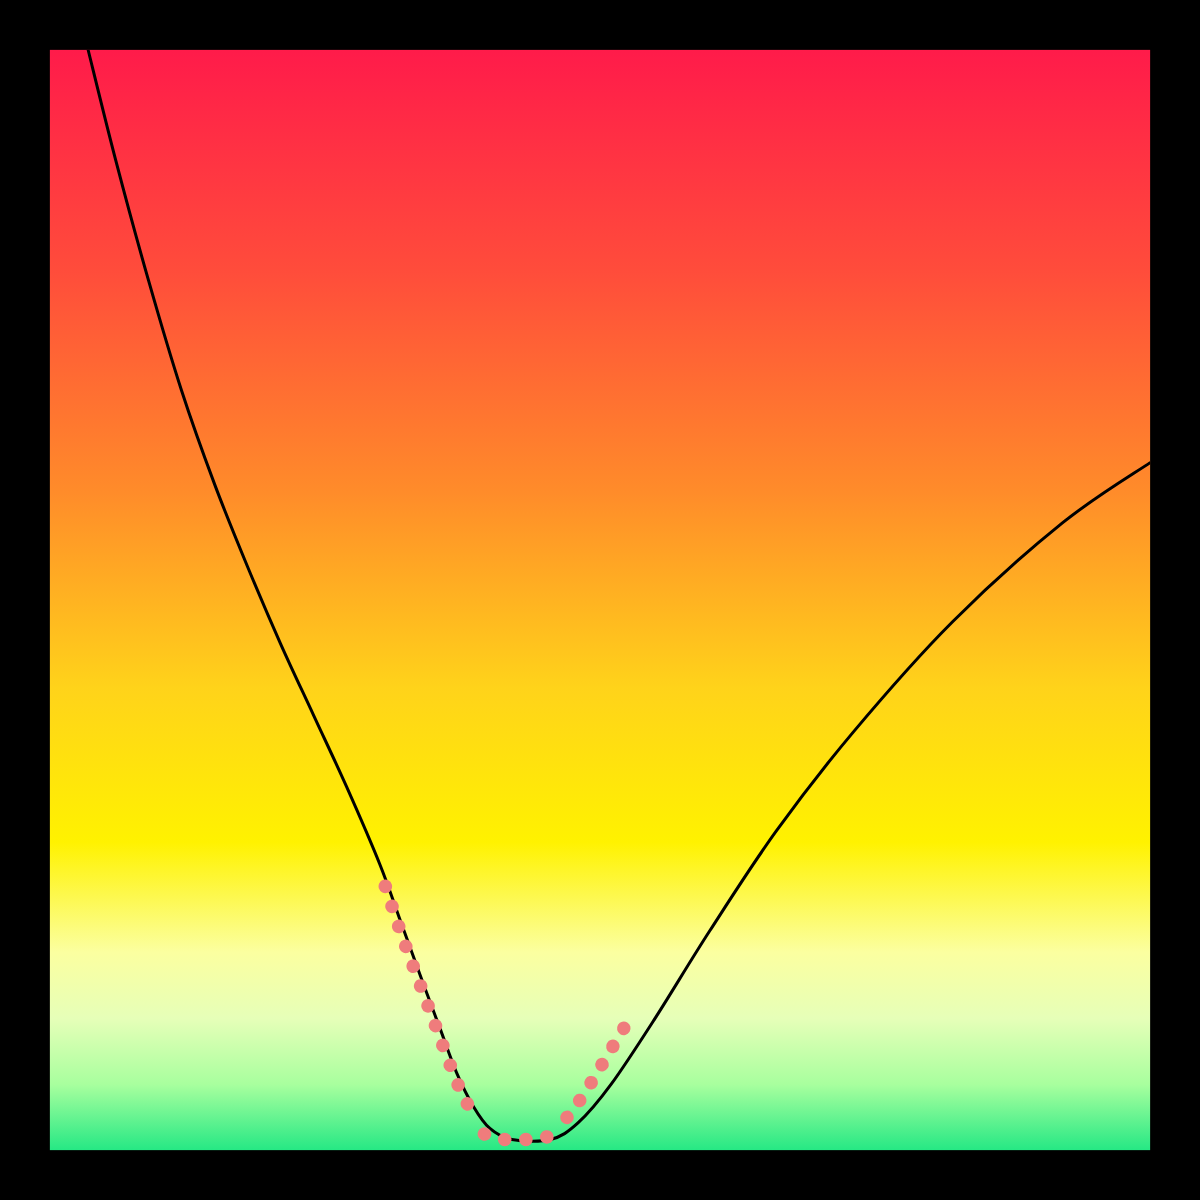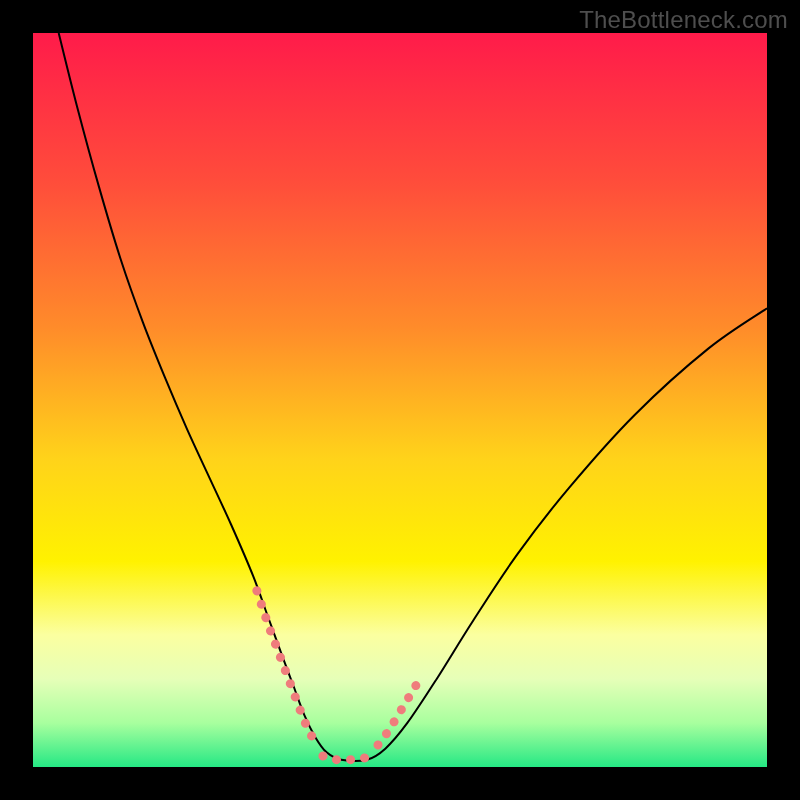--- a/index.html
+++ b/index.html
@@ -61,14 +61,13 @@
       </defs>
       <rect id="bg-rect" x="0" y="0" width="734" height="734" fill="url(#bg-grad)"></rect>
       <g id="series-group">
           <path d="M 25.69 0 C 28.748333333333335 12.233333333333329, 37.31166666666667 47.70999999999998, 44.04 73.39999999999998 C 50.76833333333333 99.08999999999997, 58.72 128.45, 66.06 154.14 C 73.4 179.82999999999998, 80.74 204.90833333333336, 88.08 227.54000000000002 C 95.42 250.17166666666668, 102.75999999999999 270.3566666666667, 110.1 289.93 C 117.44 309.50333333333333, 124.78 327.2416666666666, 132.12 344.97999999999996 C 139.46 362.7183333333333, 146.79999999999998 379.845, 154.14 396.36 C 161.48 412.875, 168.82 428.1666666666667, 176.16 444.07 C 183.5 459.9733333333333, 190.84 475.265, 198.18 491.78 C 205.52 508.29499999999996, 214.08333333333331 527.8683333333333, 220.2 543.16 C 226.31666666666666 558.4516666666666, 229.98666666666665 570.0733333333333, 234.88 583.53 C 239.77333333333334 596.9866666666667, 245.27833333333336 612.2783333333333, 249.56000000000003 623.9 C 253.8416666666667 635.5216666666666, 256.9 643.4733333333334, 260.57 653.26 C 264.24 663.0466666666666, 267.90999999999997 674.0566666666666, 271.58 682.62 C 275.25 691.1833333333334, 278.92 698.5233333333333, 282.59000000000003 704.64 C 286.26000000000005 710.7566666666667, 289.3183333333334 715.6500000000001, 293.6 719.32 C 297.88166666666666 722.99, 301.5516666666666 725.4366666666666, 308.28 726.66 C 315.0083333333333 727.8833333333333, 326.63 728.495, 333.97 726.66 C 341.31000000000006 724.8249999999999, 345.59166666666664 721.7666666666667, 352.32 715.65 C 359.04833333333335 709.5333333333333, 365.7766666666667 701.5816666666667, 374.34000000000003 689.96 C 382.90333333333336 678.3383333333334, 392.69000000000005 663.0466666666666, 403.70000000000005 645.92 C 414.71000000000004 628.7933333333333, 426.9433333333333 607.9966666666667, 440.4 587.2 C 453.8566666666666 566.4033333333334, 468.5366666666667 543.16, 484.44 521.14 C 500.3433333333333 499.12, 516.2466666666666 478.3233333333333, 535.8199999999999 455.08 C 555.3933333333333 431.83666666666664, 578.6366666666667 404.92333333333335, 601.88 381.68 C 625.1233333333333 358.43666666666667, 653.26 333.3583333333334, 675.28 315.62000000000006 C 697.3 297.8816666666667, 724.2133333333334 281.97833333333335, 734 275.25" fill="none" stroke="#000000" stroke-width="2"></path>
           <path d="M 223.87 557.84 L 234.88 590.87 L 245.89000000000001 620.23 L 256.9 649.59 L 266.442 675.28 L 275.25 697.3 L 284.058 711.98" fill="none" stroke="#ef7c7c" stroke-width="9" stroke-linecap="round" stroke-dasharray="0.1 14"></path>
           <path d="M 289.93 722.99 L 300.94 726.66 L 311.95 726.66 L 322.96 726.66 L 333.97 724.458" fill="none" stroke="#ef7c7c" stroke-width="9" stroke-linecap="round" stroke-dasharray="0.1 14"></path>
           <path d="M 344.97999999999996 711.98 L 355.99 697.3 L 367 678.95 L 378.01 660.6 L 389.02000000000004 642.25" fill="none" stroke="#ef7c7c" stroke-width="9" stroke-linecap="round" stroke-dasharray="0.1 14"></path>
         </g>
     </svg>
   </div>
-  <div class="watermark">TheBottleneck.com</div>
 </div>
 
 </body></html>

